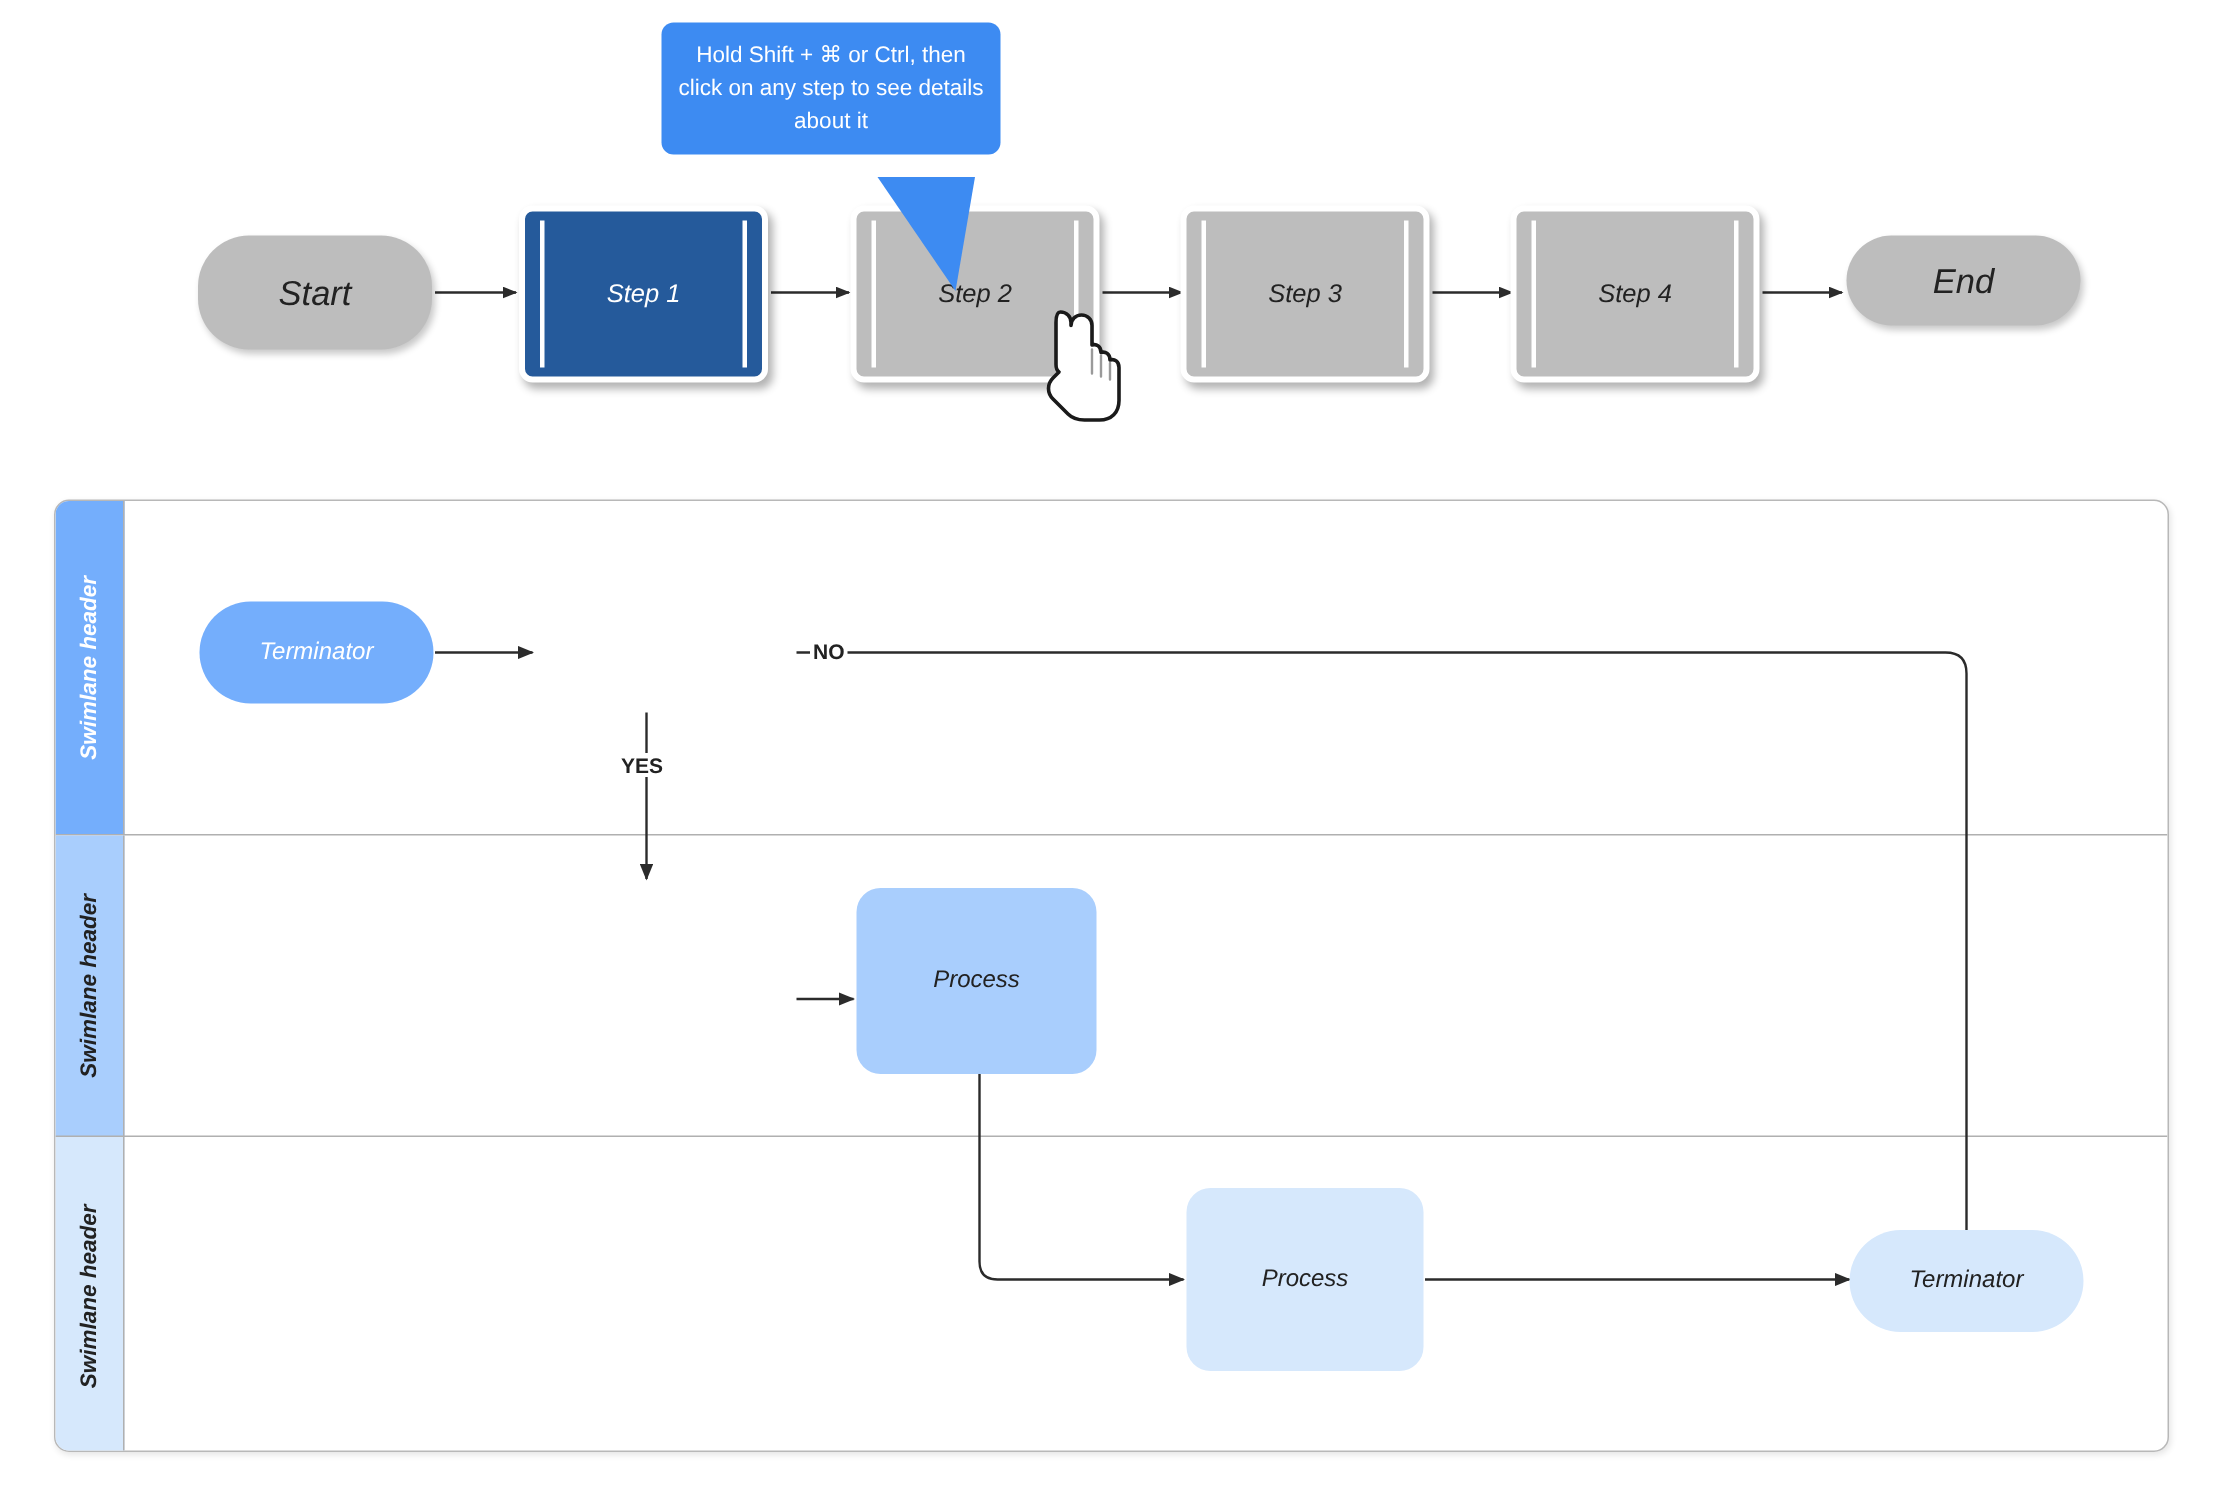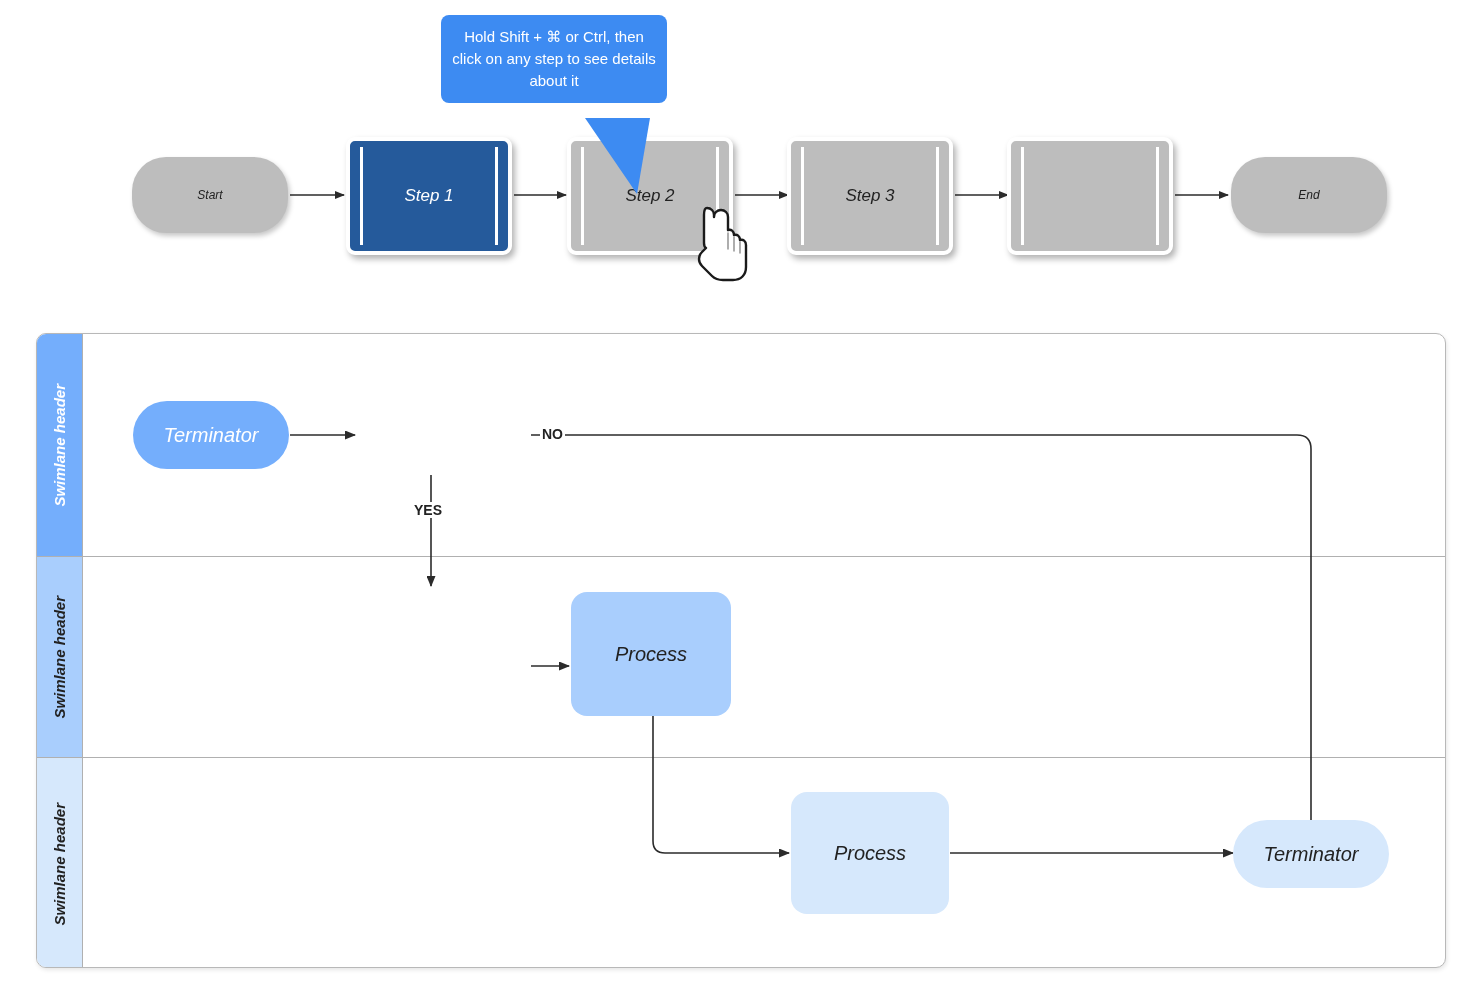--- a/index.html
+++ b/index.html
@@ -27,21 +27,21 @@
 
   
   #top-strip { position: absolute; left: 0; top: 0; width: 1482px; height: 300px; }
 
   .term-gray {
     position: absolute;
     background: #bdbdbd;
     border-radius: 34px;
     color: #222;
     font-style: italic;
-    font-size: 12px;
+    font-size: 23px;
     box-shadow: 2px 3px 5px rgba(0,0,0,0.22);
   }
 
   .pdp {              
     position: absolute;
     border-radius: 9px;
     box-shadow: 3px 4px 6px rgba(0,0,0,0.30);
     box-sizing: border-box;
   }
   .pdp .inner-bars {
@@ -125,21 +125,21 @@
 
   
   .shape { position: absolute; box-sizing: border-box; }
   .shape .lbl {
     position: absolute;
     inset: 0;
     display: flex;
     align-items: center;
     justify-content: center;
     font-style: italic;
-    font-size: 20px;
+    font-size: 16px;
     text-align: center;
   }
   .term-round { border-radius: 34px; }
   .proc-rect  { border-radius: 16px; }
 
   
   .edge-label {
     position: absolute;
     font-size: 14px;
     font-weight: bold;
@@ -194,23 +194,24 @@
       <div class="bar" style="right:10px;"></div>
     </div>
     <div class="plabel">Step 3</div>
   </div>
 
   <div class="pdp gray" style="left:1007px;top:137px;width:166px;height:118px;">
     <div class="inner-bars">
       <div class="bar" style="left:10px;"></div>
       <div class="bar" style="right:10px;"></div>
     </div>
-  </div>
-
-  <div class="term-gray center-text" style="left:1231px;top:157px;width:156px;height:76px;">
+    <div class="plabel">Step 4</div>
+  </div>
+
+  <div class="term-gray center-text" style="left:1231px;top:157px;width:156px;height:60px;">
     <span>End</span>
   </div>
 
   <svg class="abs" style="left:0;top:0;width:1482px;height:300px;z-index:5;">
     <path d="M585,118 L650,118 L637,194 Z" fill="#3d8bf2"></path>
   </svg>
 
   <div id="tooltip-box">
     <span>Hold Shift + ⌘ or Ctrl, then click on any step to see details about it</span>
   </div>

